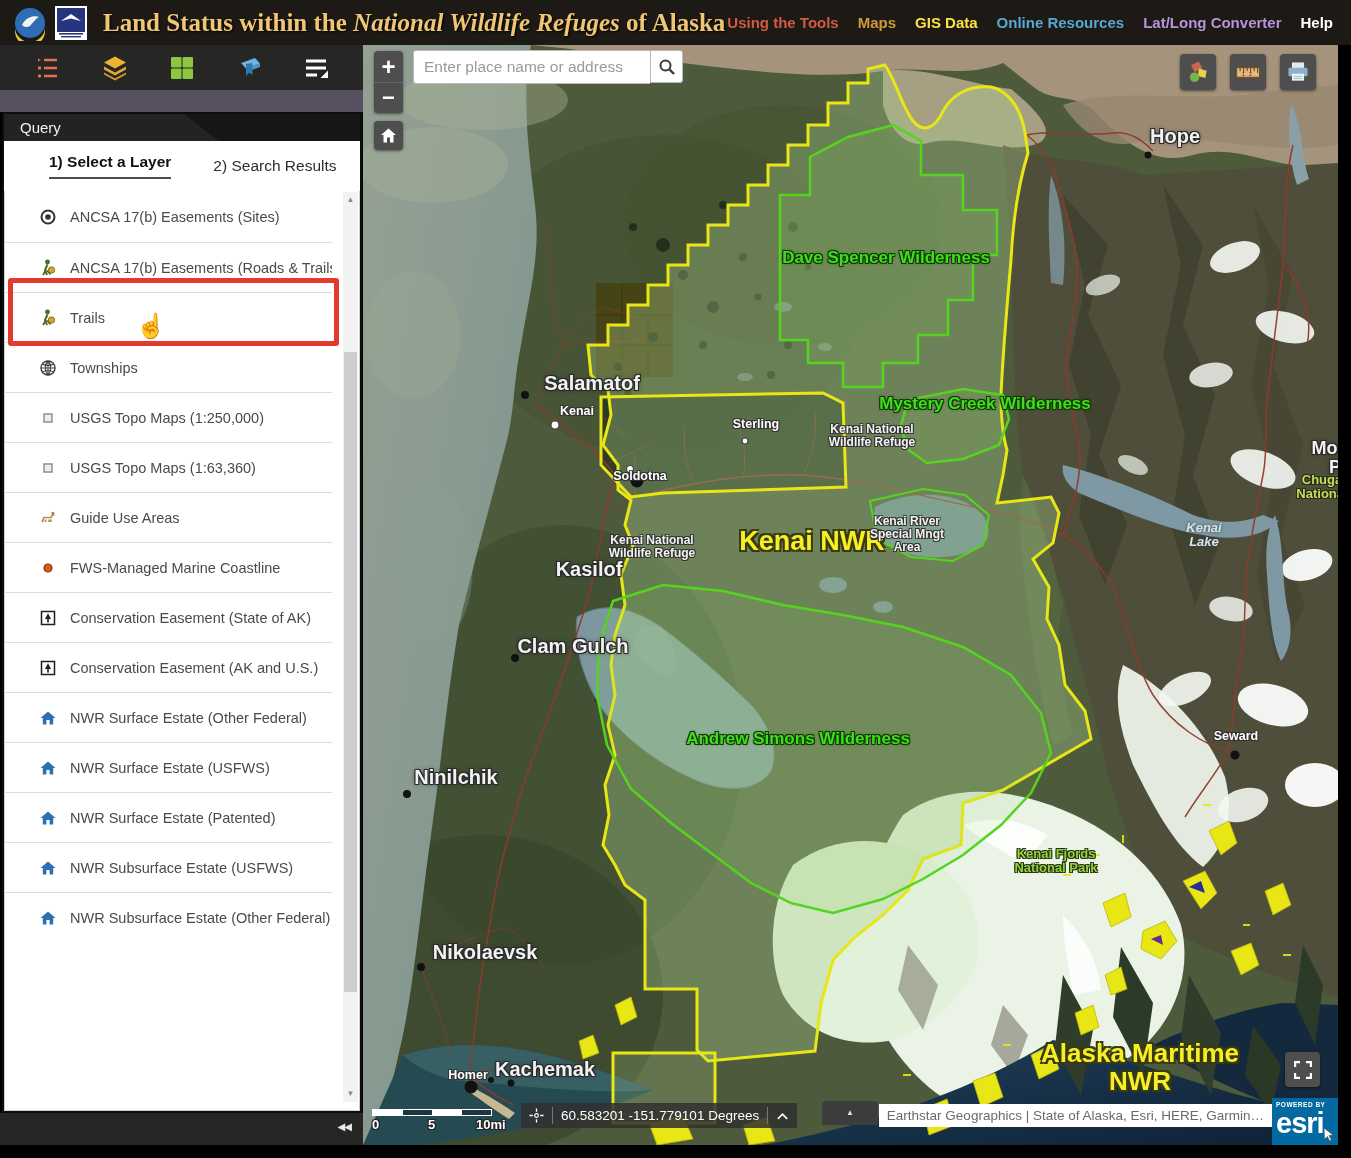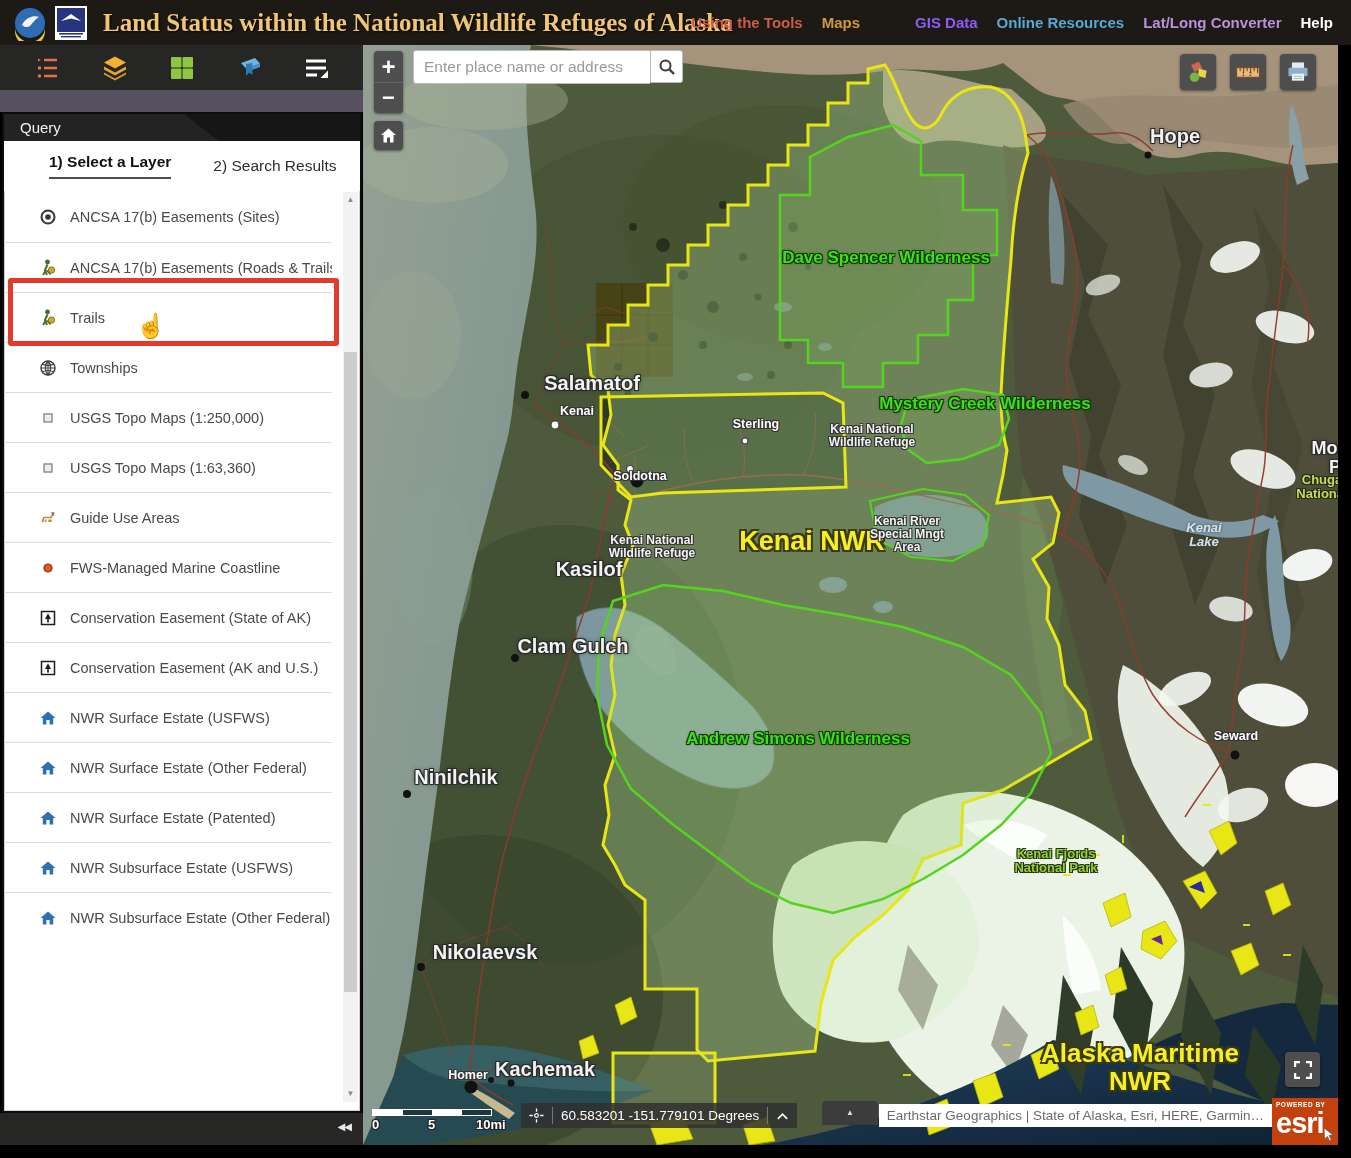--- a/index.html
+++ b/index.html
@@ -5,24 +5,24 @@
   * { margin:0; padding:0; box-sizing:border-box; }
   html,body { background:#000; }
   body { font-family:"Liberation Sans", sans-serif; }
   #app { position:relative; width:1351px; height:1158px; background:#000; overflow:hidden; }
 
   
   #header { position:absolute; left:0; top:0; width:1351px; height:45px; background:#1d1a15; display:flex; align-items:center; }
   #logos { display:flex; gap:5px; margin-left:12px; }
   .logo { width:36px; height:36px; }
   #app-title { margin-left:14px; font-family:"Liberation Serif", serif; font-weight:bold; font-size:25px; color:#f0c674; text-shadow:1px 1px 2px #000; white-space:nowrap; }
-  #app-title .t-italic { }
+  #app-title .t-italic { font-style:italic; }
   #top-nav { position:absolute; right:18px; top:0; height:45px; display:flex; align-items:center; gap:19px; font-size:15px; font-weight:bold; white-space:nowrap; }
   #top-nav a { text-decoration:none; cursor:pointer; }
-  .nav-0 { color:#cf5a46; } .nav-1 { color:#cf9a3c; } .nav-2 { color:#8b5cf6;margin-left:36px; }
+  .nav-0 { color:#cf5a46; } .nav-1 { color:#cf9a3c; } .nav-2 { color:#fde047; }
   .nav-3 { color:#57a8d4; } .nav-4 { color:#b892dd; } .nav-5 { color:#ffffff; }
 
   
   #toolbar { position:absolute; left:0; top:45px; width:363px; height:45px; background:#262624; display:flex; align-items:center; justify-content:space-around; padding:0 14px; }
   .tool-btn { width:34px; height:34px; display:flex; align-items:center; justify-content:center; cursor:pointer; }
   #purple-strip { position:absolute; left:0; top:90px; width:363px; height:22px; background:#565061; }
   #panel-frame { position:absolute; left:2px; top:112px; width:360px; height:1001px; background:#ffffff; border:2px solid #0d0d0d; box-shadow:0 0 0 1px #cfcfcf inset; }
   #panel-tabstrip { position:absolute; left:0; top:0; width:100%; height:27px; background:#161616;padding-left:40px; }
   #query-tab { position:absolute; left:0; top:0; width:215px; height:27px; background:#232323; color:#f2f2f2; font-size:15px; line-height:27px; padding-left:16px; clip-path:polygon(0 0, 180px 0, 215px 100%, 0 100%); }
   #panel-tabs { position:absolute; left:0; top:27px; width:100%; height:50px; background:#fff; display:flex; align-items:center; }
@@ -82,21 +82,21 @@
   #scalebar .lbl { position:absolute; top:10px; color:#fff; font-size:13px; font-weight:bold; text-shadow:-1px -1px 0 #222,1px -1px 0 #222,-1px 1px 0 #222,1px 1px 0 #222; }
   #sc-0 { left:0; } #sc-5 { left:56px; } #sc-10 { left:104px; }
 
   
   #coord-widget { position:absolute; left:158px; bottom:17px; height:25px; background:rgba(48,48,48,.85); display:flex; align-items:center; color:#fff; font-size:13.5px; padding:0 8px; gap:8px; }
   #coord-widget .divider { width:1px; height:17px; background:#777; }
 
   
   #attr-tab { position:absolute; right:460px; bottom:20px; width:56px; height:24px; background:#3c3c3c; border-radius:4px 4px 0 0; color:#ddd; font-size:8px; text-align:center; line-height:24px; }
   #attribution { position:absolute; right:66px; bottom:18px; height:23px; background:#fff; color:#6b6b6b; font-size:13.5px; line-height:23px; padding:0 8px; white-space:nowrap; }
-  #esri-block { position:absolute; right:0; bottom:0; width:66px; height:47px; background:#c2410c; color:#fff; }
+  #esri-block { position:absolute; right:0; bottom:0; width:66px; height:47px; background:#0369a1; color:#fff; }
   #powered-by { position:absolute; left:4px; top:3px; font-size:6.5px; letter-spacing:.5px; font-weight:bold; }
   #esri-word { position:absolute; left:4px; top:9px; font-size:29px; font-weight:bold; letter-spacing:-1px; }
   #esri-cursor { position:absolute; right:3px; bottom:4px; }
 
   #bottom-black { position:absolute; left:0; top:1145px; width:1351px; height:13px; background:#000; }
   #right-black { position:absolute; left:1338px; top:45px; width:13px; height:1113px; background:#000; }
 </style>
 </head>
 <body>
 
@@ -288,27 +288,27 @@
       <div class="layer-row">
           <svg class="li-icon">
             <use href="#i-treebox"></use>
           </svg>
           <span class="li-label">Conservation Easement (AK and U.S.)</span>
         </div>
       <div class="layer-row">
           <svg class="li-icon">
             <use href="#i-house"></use>
           </svg>
+          <span class="li-label">NWR Surface Estate (Other Federal)</span>
+        </div>
+      <div class="layer-row">
+          <svg class="li-icon">
+            <use href="#i-house"></use>
+          </svg>
           <span class="li-label">NWR Surface Estate (USFWS)</span>
-        </div>
-      <div class="layer-row">
-          <svg class="li-icon">
-            <use href="#i-house"></use>
-          </svg>
-          <span class="li-label">NWR Surface Estate (Other Federal)</span>
         </div>
       <div class="layer-row">
           <svg class="li-icon">
             <use href="#i-house"></use>
           </svg>
           <span class="li-label">NWR Surface Estate (Patented)</span>
         </div>
       <div class="layer-row">
           <svg class="li-icon">
             <use href="#i-house"></use>

